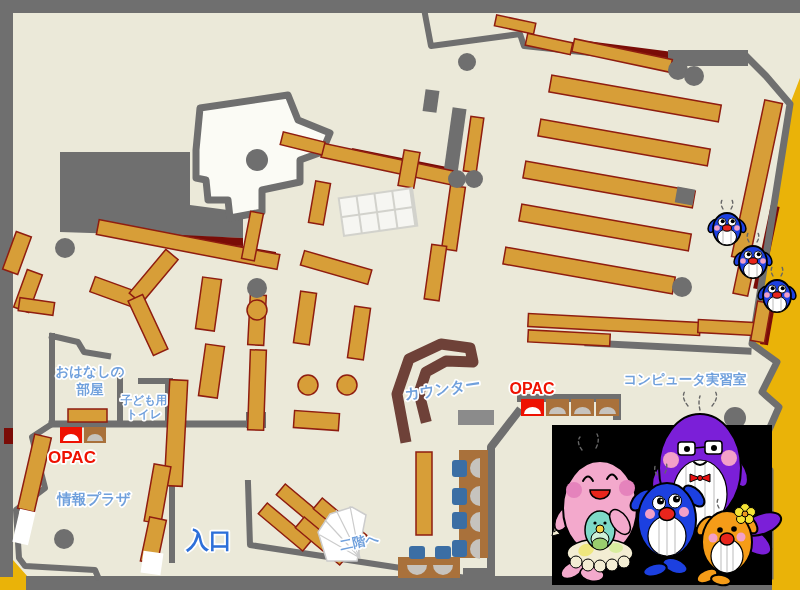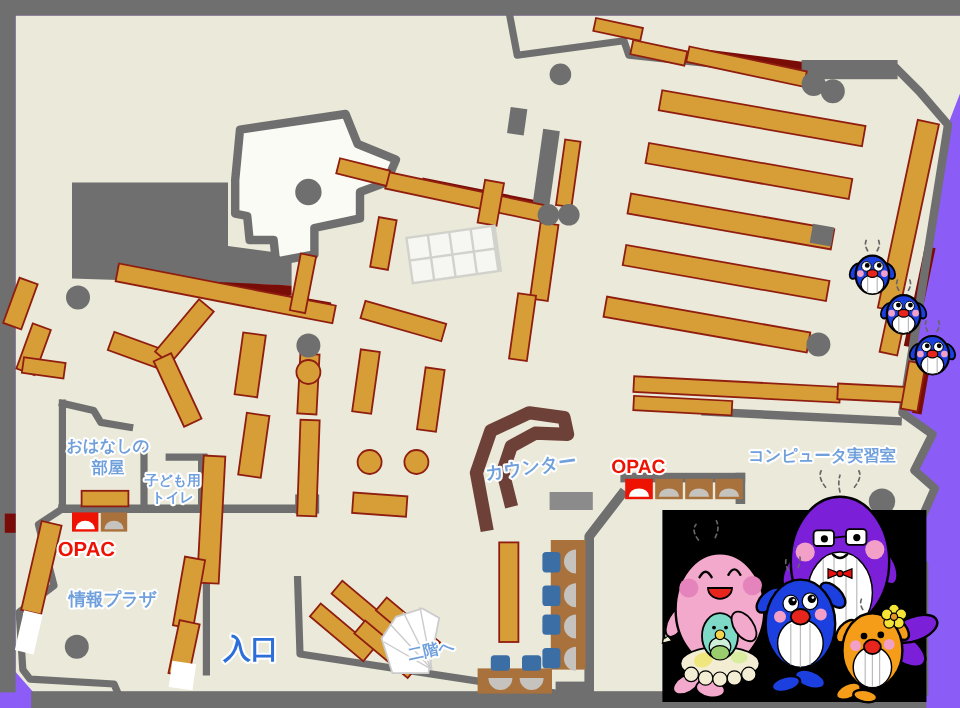--- a/index.html
+++ b/index.html
@@ -1,16 +1,16 @@
 <!DOCTYPE html>
 <html style="--floor: #EBE9D9; --wall: #6F6F6F; --shelf: #D79E38; --shelfBorder: #8F1D10; --darkRed: #7A0C07; --counter: #6E4138; --desk: #A9713B; --chair: #3B6EA4; --monitor: #C6C3BE; --opacRed: #EE1202; --labelBlue: #70A0DC; --entranceBlue: #2D6FD9; --roomWhite: #FBFBF5; --charPink: #F3A9CC; --charTeal: #7ED9C7; --charBlue: #1C40E0; --charPurple: #7B1FD8; --charOrange: #F59C18; --charCream: #F3EDD3; --mouthRed: #E8251C;"><head>
 <meta charset="utf-8">
 <style>
   html,body{margin:0;padding:0;background:#fff;}
-  #stage{position:relative;width:800px;height:590px;background:#8b5cf6;overflow:hidden;}
+  #stage{position:relative;width:800px;height:590px;background:#eab308;overflow:hidden;}
   svg{position:absolute;left:0;top:0;}
   .shelf{fill:var(--shelf);stroke:var(--shelfBorder);stroke-width:1.5;}
   .pillar{fill:var(--wall);}
   .otable{fill:var(--shelf);stroke:var(--shelfBorder);stroke-width:1.5;}
   .wall{stroke:var(--wall);fill:none;stroke-linejoin:round;stroke-linecap:square;}
   .lbl{font-family:"Liberation Sans",sans-serif;font-weight:bold;fill:var(--labelBlue);
        stroke:#fff;stroke-width:3.5px;paint-order:stroke;stroke-linejoin:round;text-anchor:middle;}
   .red-lbl{fill:var(--opacRed);}
   .ent-lbl{fill:var(--entranceBlue);}
   .spout{stroke:#666;fill:none;stroke-width:1.4;stroke-dasharray:3 3;stroke-linecap:round;}

